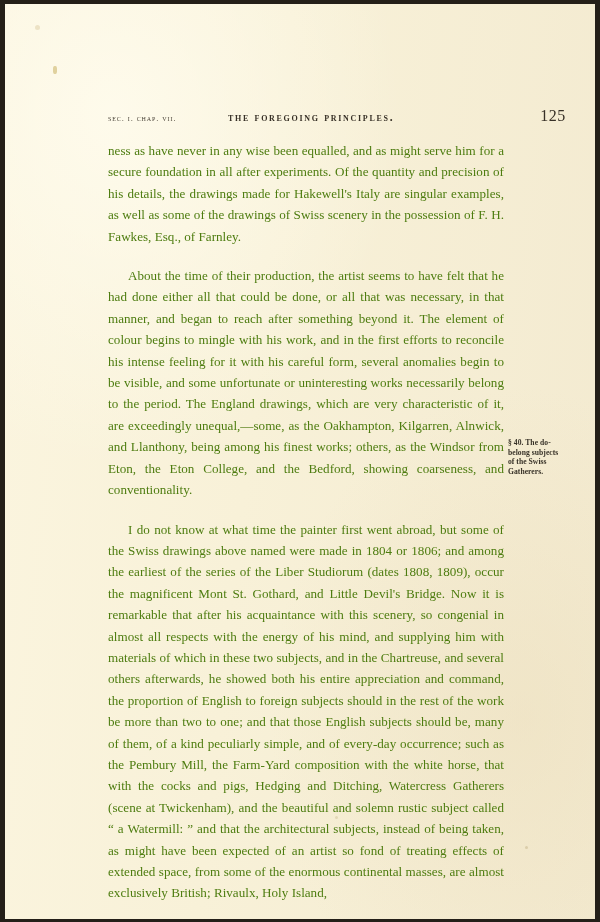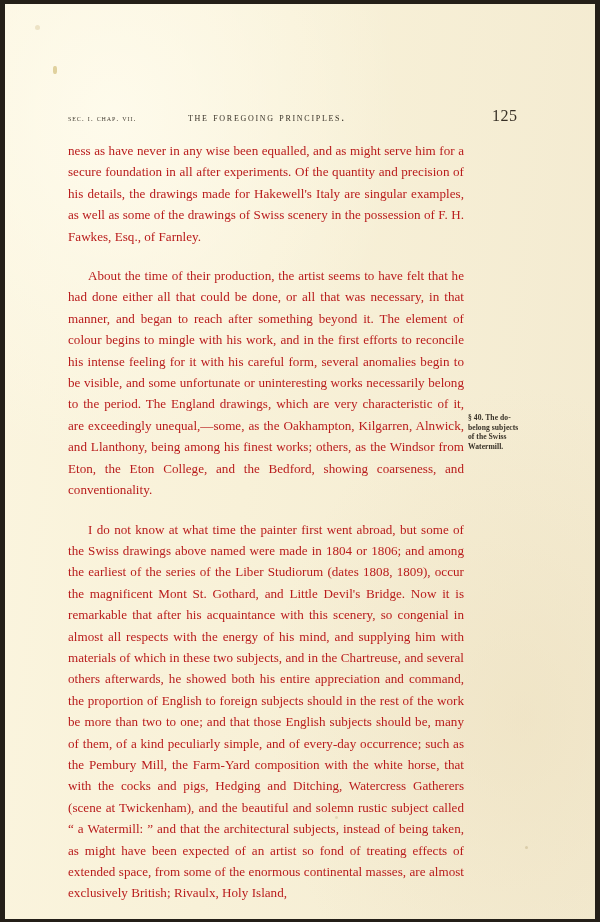--- a/index.html
+++ b/index.html
@@ -14,20 +14,21 @@
     height: 922px;
     box-sizing: border-box;
     border-top: 4px solid #241f18;
     border-bottom: 3px solid #241f18;
     border-left: 5px solid #241f18;
     border-right: 5px solid #241f18;
     background: #f7efd4;
     overflow: hidden;
     font-family: "Liberation Serif", serif;
     color: #2a2620;
+    padding-left: 40px;
   }
 
   
   .paper-tone {
     position: absolute;
     inset: 0;
     background:
       radial-gradient(ellipse 70% 55% at 18% 12%, rgba(255,252,238,0.85), rgba(255,252,238,0) 70%),
       radial-gradient(ellipse 60% 50% at 88% 78%, rgba(236,223,190,0.55), rgba(236,223,190,0) 72%),
       linear-gradient(96deg, #fbf5df 0%, #f8f1d8 42%, #f3ead0 100%);
@@ -70,57 +71,58 @@
   }
   .head-title {
     flex: 1;
     text-align: left;
     padding-left: 8px;
     font-size: 11.5px;
     letter-spacing: 1.7px;
     font-variant: small-caps;
     text-transform: lowercase;
     white-space: nowrap;
+    font-weight: bold;
   }
   .head-folio {
     font-size: 16px;
     letter-spacing: 0.5px;
     width: 42px;
-    text-align: left;
+    text-align: center;
   }
 
   
   .body-col {
     position: absolute;
     left: 63px;
     top: 136px;
     width: 396px;
   }
 
   .para {
     margin: 0;
     font-size: 13.1px;
     line-height: 21.4px;
     text-align: justify;
     text-justify: inter-word;
     letter-spacing: 0.02px;
-    color: #b91c1c;
+    color: #4d7c0f;
   }
   .para + .para { margin-top: 18px; }
   .para.indent::before {
     content: "";
     display: inline-block;
     width: 20px;
   }
 
   
   .side-note {
     position: absolute;
     left: 463px;
-    top: 409px;
+    top: 434px;
     width: 68px;
     font-size: 7.6px;
     line-height: 9.6px;
     font-weight: bold;
     color: #363026;
     letter-spacing: 0.05px;
   }
   .side-note div { white-space: nowrap; }
 </style>
 </head>
@@ -144,17 +146,17 @@
     <div class="body-col">
       <p class="para">ness as have never in any wise been equalled, and as might serve him for a secure foundation in all after experiments.   Of the quantity and precision of his details, the drawings made for Hakewell's Italy are singular examples, as well as some of the drawings of Swiss scenery in the possession of F. H. Fawkes, Esq., of Farnley.</p>
       <p class="para indent">About the time of their production, the artist seems to have felt that he had done either all that could be done, or all that was necessary, in that manner, and began to reach after something beyond it.   The element of colour begins to mingle with his work, and in the first efforts to reconcile his intense feeling for it with his careful form, several anomalies begin to be visible, and some unfortunate or uninteresting works necessarily belong to the period.   The England drawings, which are very characteristic of it, are exceedingly unequal,—some, as the Oakhampton, Kilgarren, Alnwick, and Llanthony, being among his finest works; others, as the Windsor from Eton, the Eton College, and the Bedford, showing coarseness, and conventionality.</p>
       <p class="para indent">I do not know at what time the painter first went abroad, but some of the Swiss drawings above named were made in 1804 or 1806; and among the earliest of the series of the Liber Studiorum (dates 1808, 1809), occur the magnificent Mont St. Gothard, and Little Devil's Bridge.   Now it is remarkable that after his acquaintance with this scenery, so congenial in almost all respects with the energy of his mind, and supplying him with materials of which in these two subjects, and in the Chartreuse, and several others afterwards, he showed both his entire appreciation and command, the proportion of English to foreign subjects should in the rest of the work be more than two to one; and that those English subjects should be, many of them, of a kind peculiarly simple, and of every-day occurrence; such as the Pembury Mill, the Farm-Yard composition with the white horse, that with the cocks and pigs, Hedging and Ditching, Watercress Gatherers (scene at Twickenham), and the beautiful and solemn rustic subject called “ a Watermill: ” and that the architectural subjects, instead of being taken, as might have been expected of an artist so fond of treating effects of extended space, from some of the enormous continental masses, are almost exclusively British; Rivaulx, Holy Island,</p>
     </div>
 
     <div class="side-note">
       <div>§ 40. The do-</div>
       <div>belong subjects</div>
       <div>of the Swiss</div>
-      <div>Watermill.</div>
+      <div>Gatherers.</div>
     </div>
 
   </div>
 </div>
 
 </body></html>

